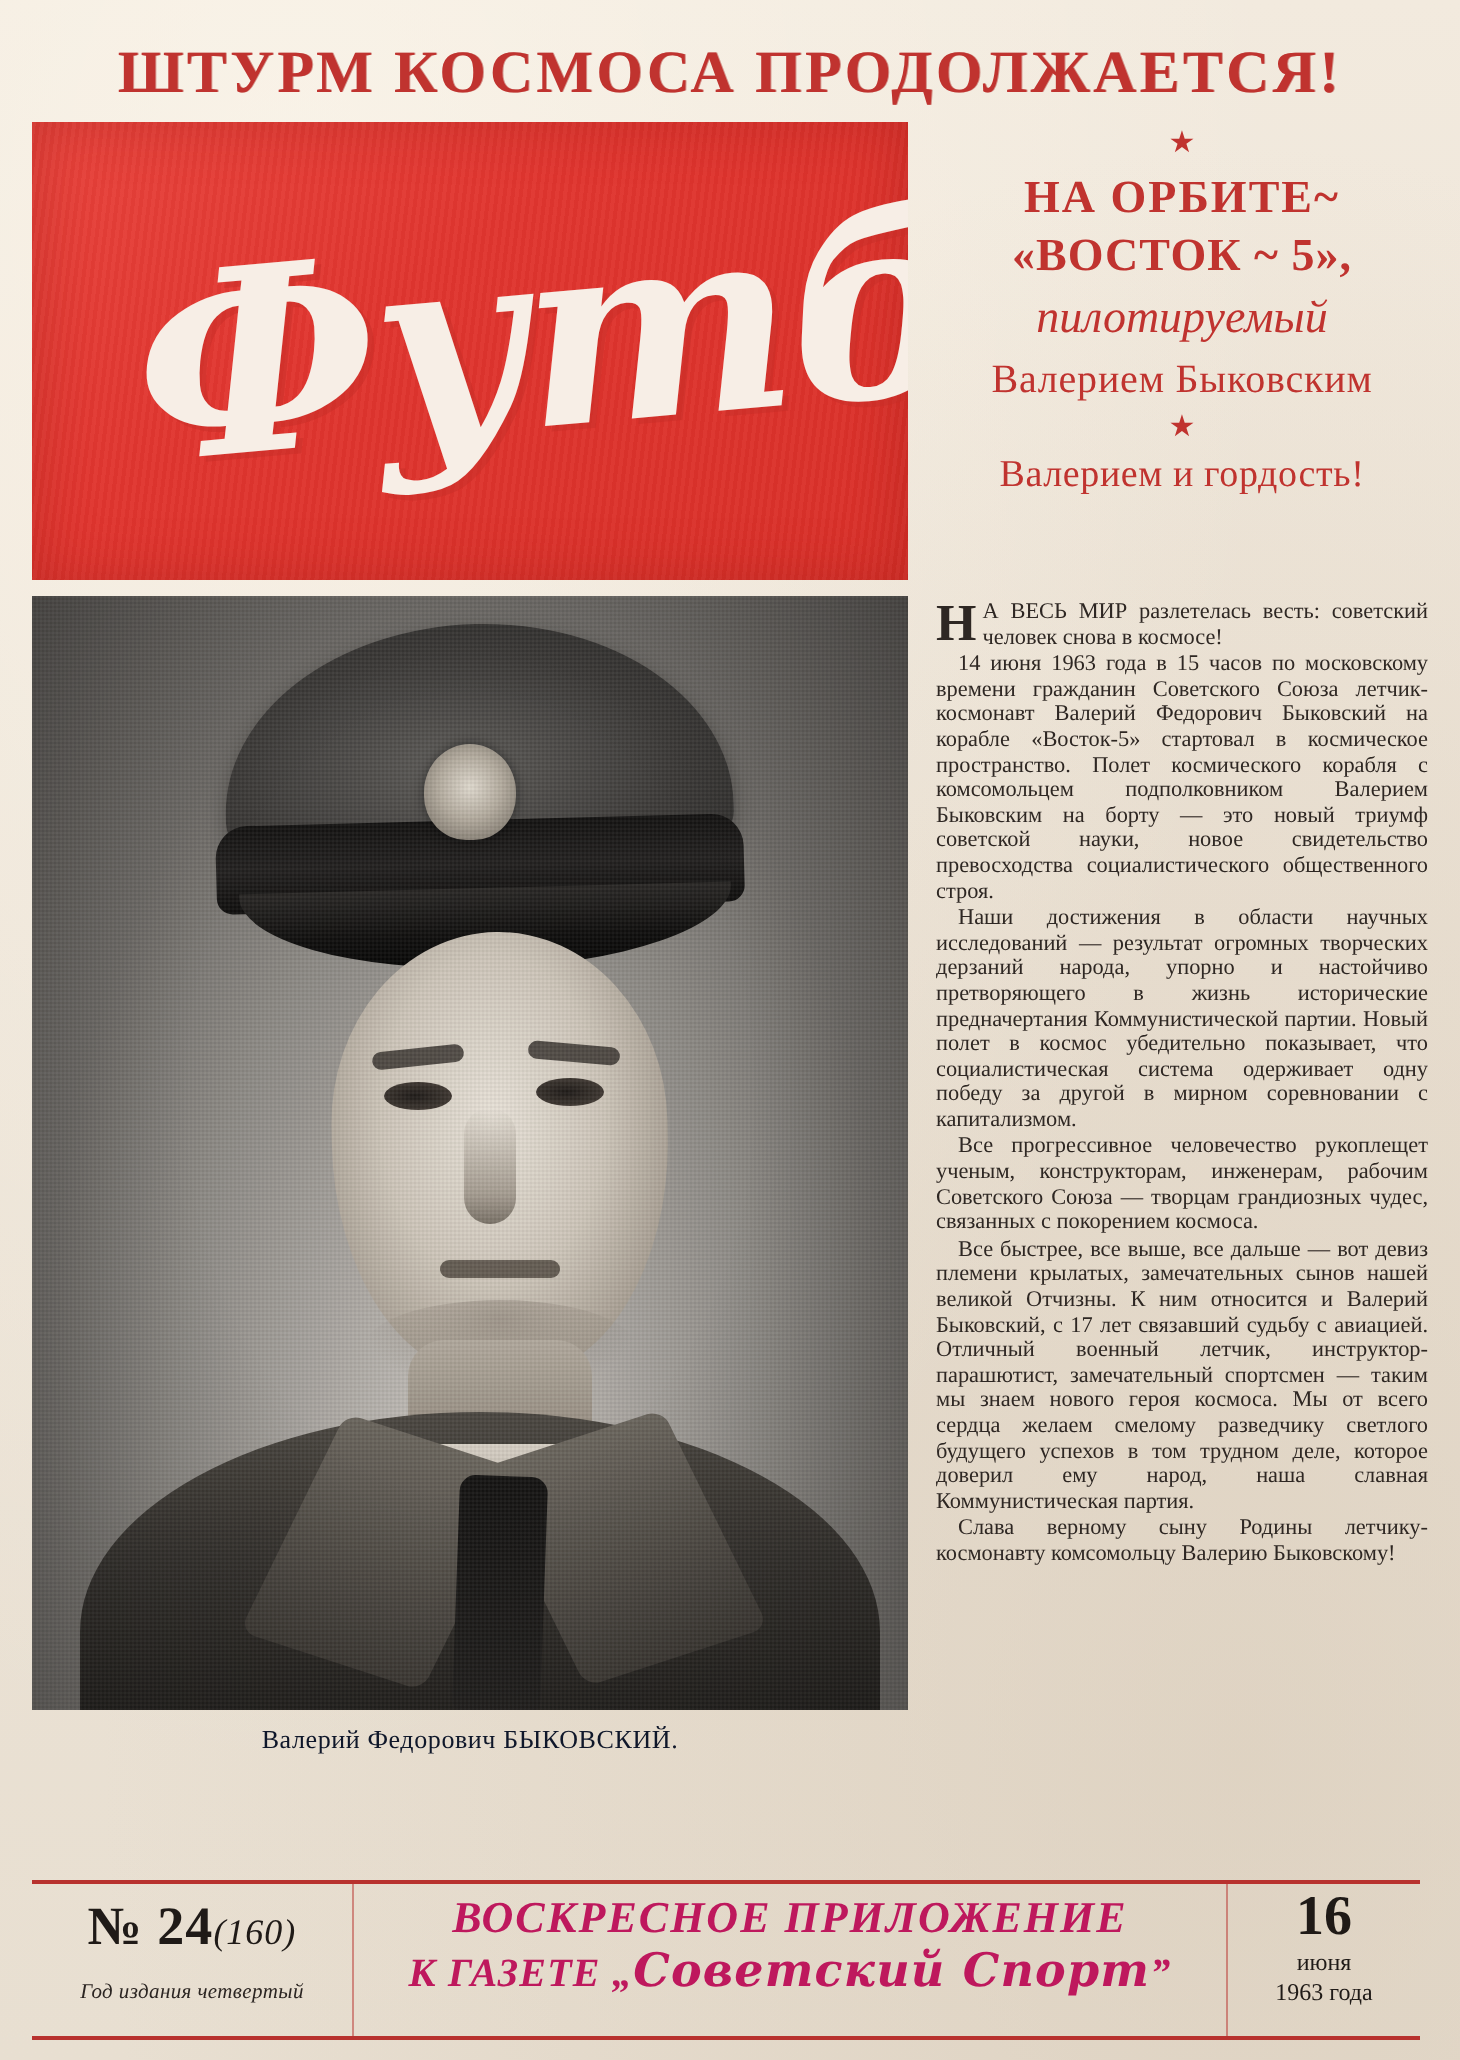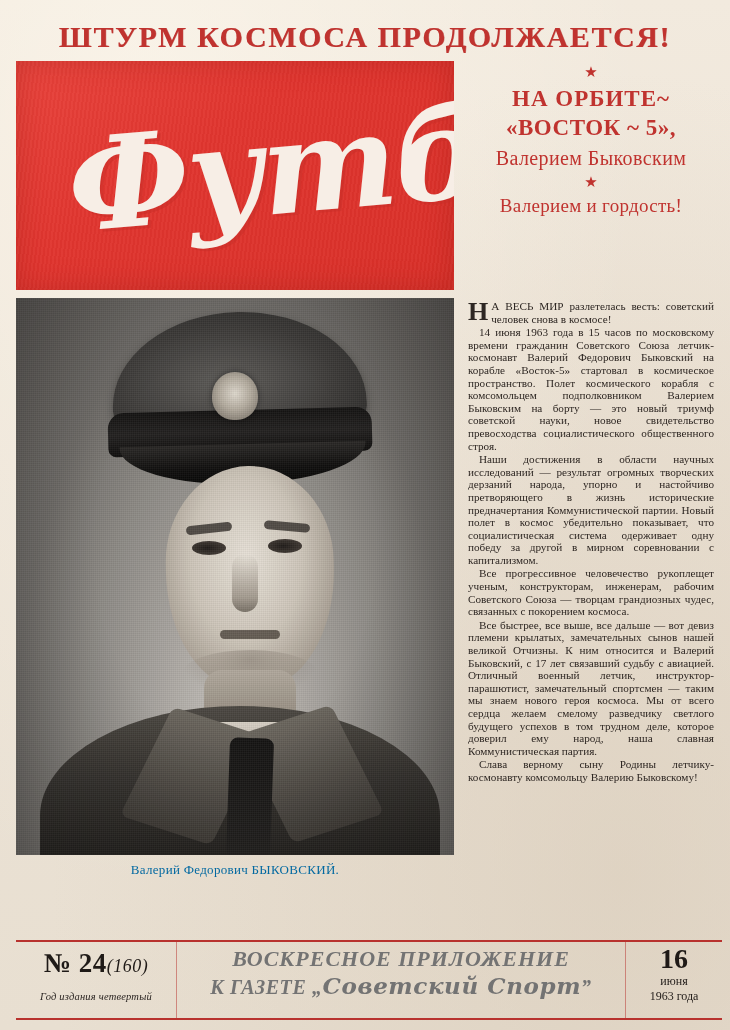--- a/index.html
+++ b/index.html
@@ -309,21 +309,21 @@
   .vignette {
     position: absolute;
     inset: 0;
     background: radial-gradient(ellipse at 50% 45%, rgba(0,0,0,0) 45%, rgba(0,0,0,0.22) 100%);
   }
   .photo-caption {
     text-align: center;
     font-size: 13px;
     letter-spacing: 0.3px;
     padding-top: 7px;
-    color: #0369a1;
+    color: #0f172a;
   }
 
   
   .article {
     flex: 1;
     font-size: 11.2px;
     line-height: 12.6px;
     text-align: justify;
     color: #2e2723;
     padding-top: 2px;
@@ -343,21 +343,21 @@
     font-weight: bold;
     padding-right: 3px;
     padding-top: 1px;
   }
   .article p + p { margin-top: 1px; }
 
   
   .footer {
     position: absolute;
     left: 16px;
-    right: 8px;
+    right: 20px;
     bottom: 10px;
     height: 76px;
     border-top: 2px solid #b8322e;
     border-bottom: 2px solid #b8322e;
     display: flex;
     align-items: stretch;
     color: #b8322e;
   }
   .footer-left {
     width: 160px;
@@ -382,21 +382,21 @@
     font-size: 10.5px;
     letter-spacing: 0.2px;
     margin-top: 12px;
     color: #2b2522;
     font-style: italic;
   }
   .footer-mid {
     flex: 1;
     text-align: center;
     padding-top: 4px;
-    color: #737373;
+    color: #be185d;
   }
   .mid-line1 {
     font-size: 22px;
     font-weight: bold;
     font-style: italic;
     letter-spacing: 1px;
     line-height: 26px;
   }
   .mid-line2 {
     font-size: 20px;
@@ -445,20 +445,21 @@
 
     <div class="logo-box">
       <div class="grain"></div>
       <div class="logo-script">Футбол</div>
     </div>
 
     <div class="red-col">
       <div class="star">★</div>
       <div class="red-line-1">НА ОРБИТЕ~</div>
       <div class="red-line-2">«ВОСТОК ~ 5»,</div>
+      <div class="red-line-3">пилотируемый</div>
       <div class="red-line-4">Валерием Быковским</div>
       <div class="star">★</div>
       <div class="red-line-5">Валерием и гордость!</div>
     </div>
 
   </div>
 
   <div class="body-row">
 
     <div class="photo-wrap">

